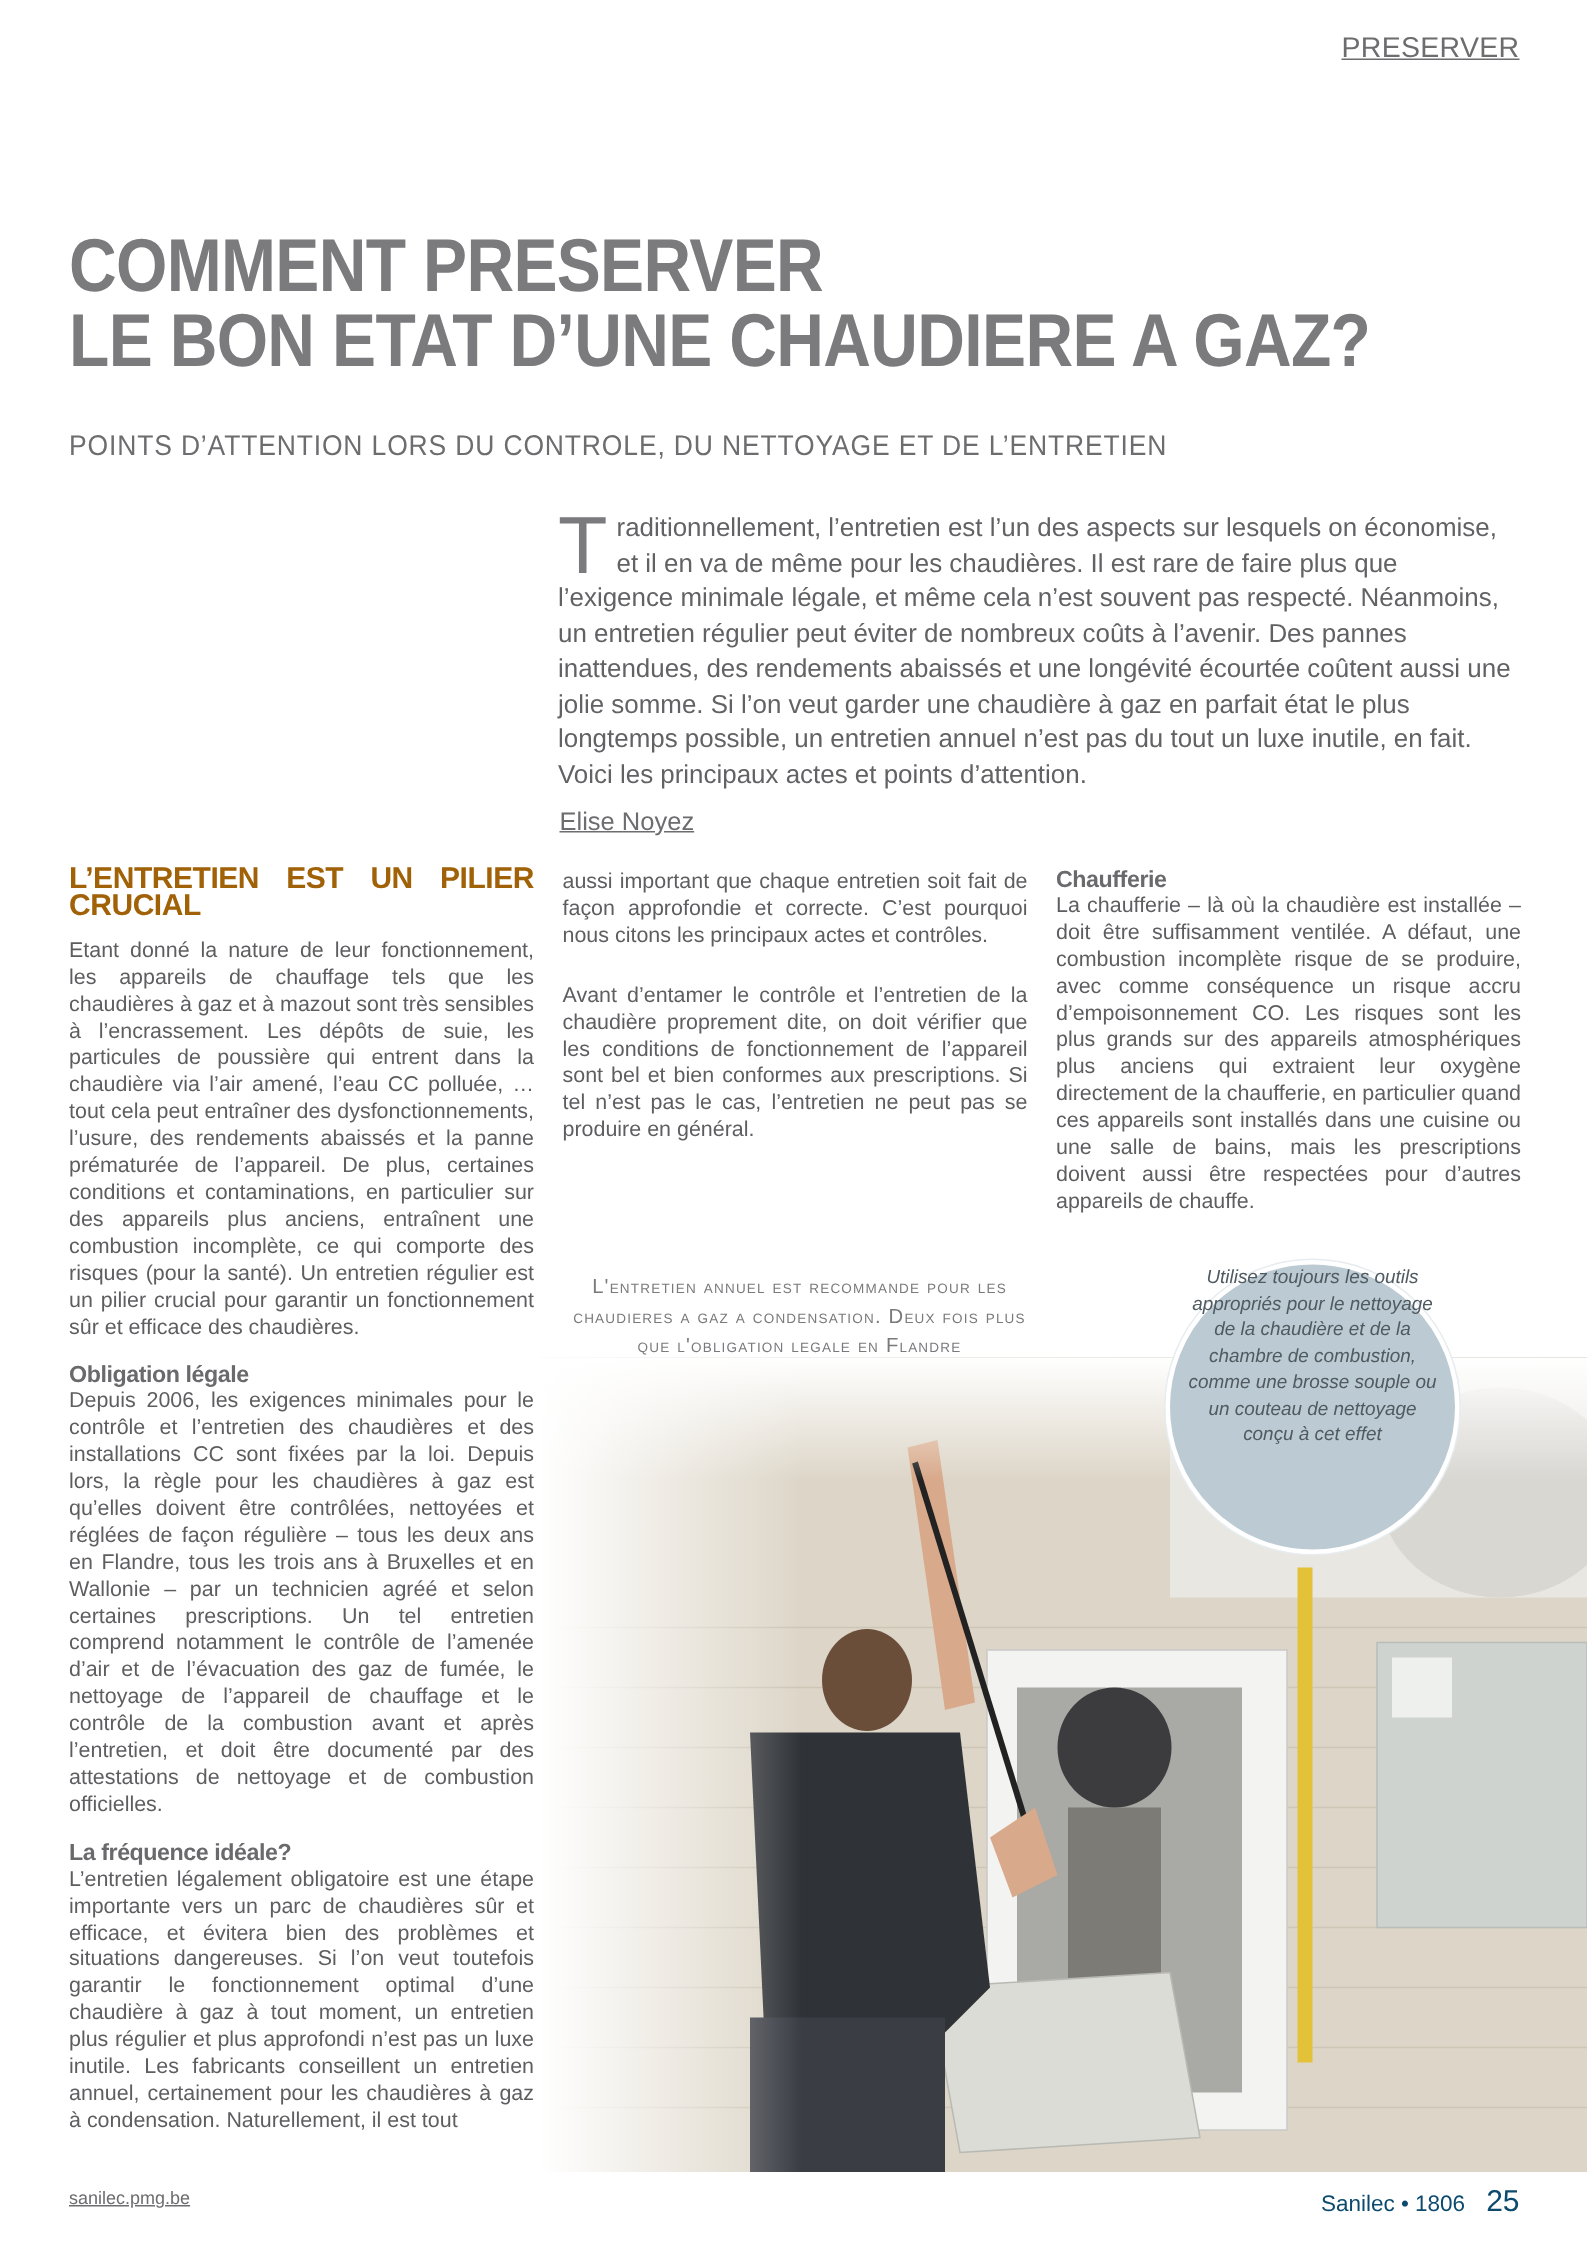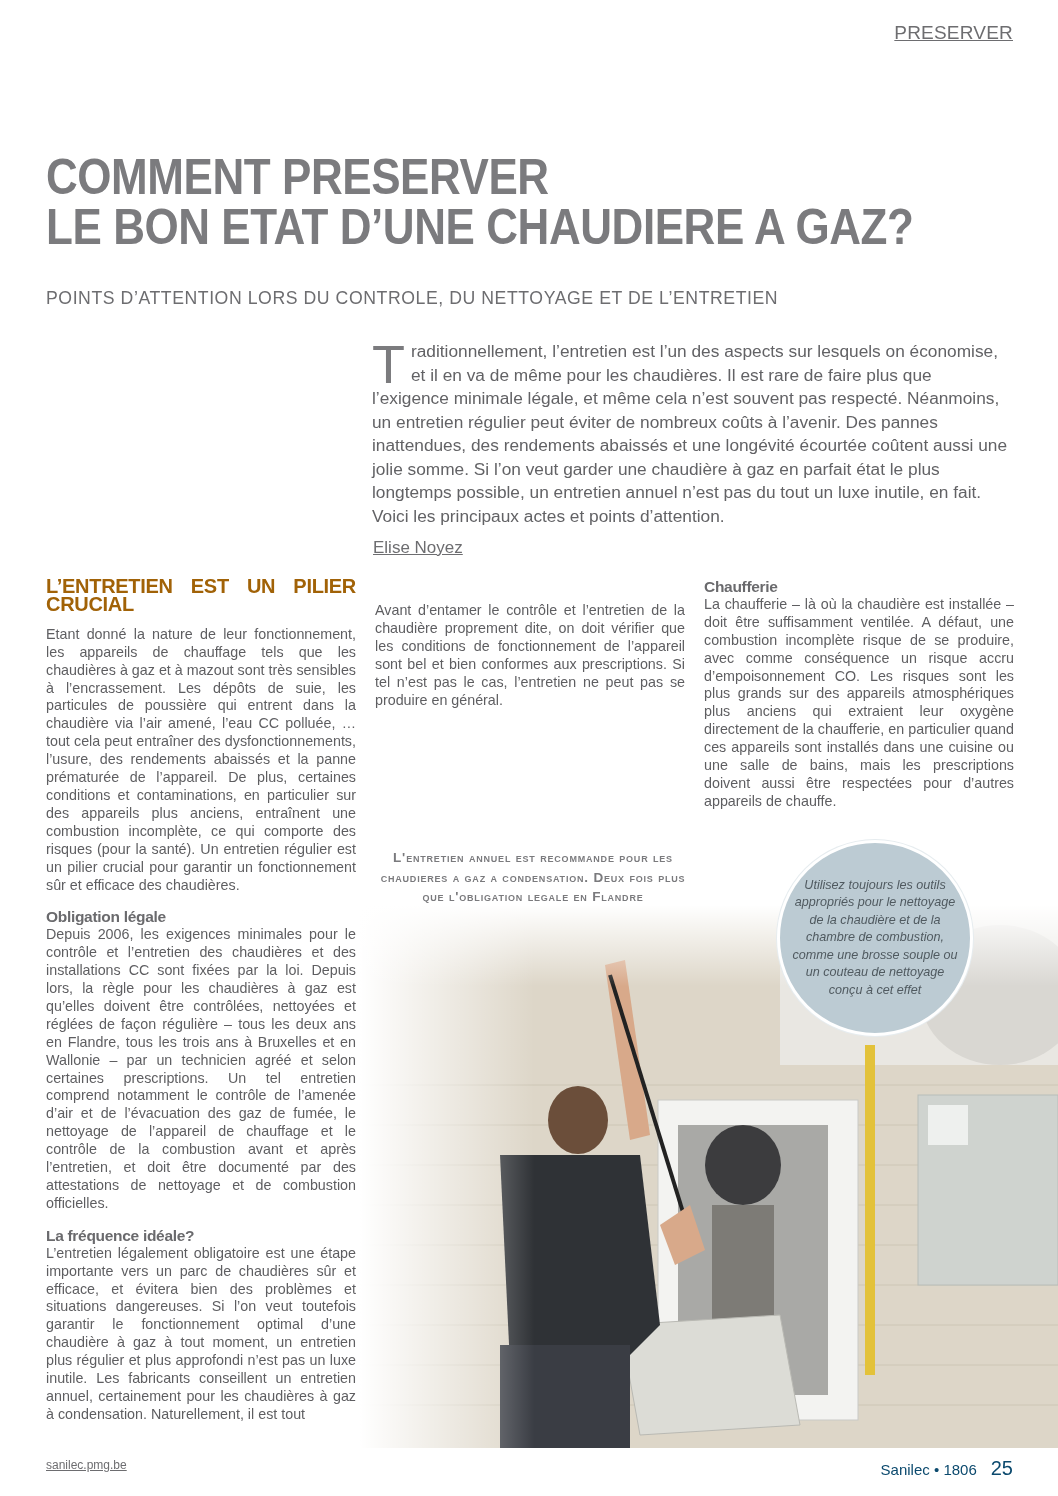--- a/index.html
+++ b/index.html
@@ -16,22 +16,22 @@
   .col { width: 310px; font-size: 14.3px; line-height: 17.9px; text-align: justify; color: #5e5e61; }
   .col p { margin: 0; }
   .col h3 { margin: 0 0 12px 0; font-size: 20px; font-weight: bold; color: #a16207; letter-spacing: -0.3px; }
   .col h4 { margin: 0; font-size: 15.5px; font-weight: bold; color: #6a6a6d; letter-spacing: -0.3px; }
   .col .gap { height: 14px; }
   .col1 { left: 46px; top: 578px; }
   .col2 { left: 375px; top: 580px; }
   .col3 { left: 704px; top: 578px; }
   .photo { left: 360px; top: 905px; width: 698px; height: 543px; overflow: hidden;
            background: linear-gradient(90deg, #ffffff 0%, #f2f1ee 12%, #e4e1da 30%, #d8d3c8 55%, #cfc9bc 75%, #c9c2b3 100%); }
-  .pullquote { left: 378px; top: 848px; width: 310px; text-align: center; font-size: 13.5px; line-height: 19.5px; font-weight: bold; color: #7a7a7d; font-variant: small-caps; letter-spacing: 0.8px; }
-  .bubble { left: 777px; top: 840px; width: 190px; height: 190px; border-radius: 50%; background: #bccbd3; border: 3px solid #ffffff; box-shadow: 0 0 0 1px #e6ecef; display: flex; align-items: center; justify-content: center; text-align: center; z-index: 3; }
+  .pullquote { left: 378px; top: 848px; width: 310px; text-align: center; font-size: 13.5px; line-height: 19.5px; font-weight: normal; color: #7a7a7d; font-variant: small-caps; letter-spacing: 0.8px; }
+  .bubble { left: 777px; top: 840px; width: 190px; height: 190px; border-radius: 50%; background: #bccbd3; border: 3px solid #ffffff; box-shadow: 0 0 0 1px #e6ecef; display: flex; justify-content: center; text-align: center; z-index: 3; }
   .bubble span { font-style: italic; font-size: 12.6px; line-height: 17.5px; color: #505a60; padding: 0 10px; }
   .footer-link { left: 46px; top: 1458px; font-size: 12px; color: #6d6d70; text-decoration: underline; }
   .footer-right { right: 45px; top: 1457px; display: flex; align-items: baseline; gap: 14px; color: #0c4a6e; }
   .footer-right .mag { font-size: 15px; }
   .footer-right .pagenum { font-size: 20px; }
 </style>
 </head>
 <body>
 
 <div class="abs section-tag">PRESERVER</div>
@@ -106,20 +106,21 @@
   <p>Etant donné la nature de leur fonctionnement, les appareils de chauffage tels que les chaudières à gaz et à mazout sont très sensibles à l’encrassement. Les dépôts de suie, les particules de poussière qui entrent dans la chaudière via l’air amené, l’eau CC polluée, … tout cela peut entraîner des dysfonctionnements, l’usure, des rendements abaissés et la panne prématurée de l’appareil. De plus, certaines conditions et contaminations, en particulier sur des appareils plus anciens, entraînent une combustion incomplète, ce qui comporte des risques (pour la santé). Un entretien régulier est un pilier crucial pour garantir un fonctionnement sûr et efficace des chaudières.</p>
   <div class="gap"></div>
   <h4>Obligation légale</h4>
   <p>Depuis 2006, les exigences minimales pour le contrôle et l’entretien des chaudières et des installations CC sont fixées par la loi. Depuis lors, la règle pour les chaudières à gaz est qu’elles doivent être contrôlées, nettoyées et réglées de façon régulière – tous les deux ans en Flandre, tous les trois ans à Bruxelles et en Wallonie – par un technicien agréé et selon certaines prescriptions. Un tel entretien comprend notamment le contrôle de l’amenée d’air et de l’évacuation des gaz de fumée, le nettoyage de l’appareil de chauffage et le contrôle de la combustion avant et après l’entretien, et doit être documenté par des attestations de nettoyage et de combustion officielles.</p>
   <div class="gap"></div>
   <h4>La fréquence idéale?</h4>
   <p>L’entretien légalement obligatoire est une étape importante vers un parc de chaudières sûr et efficace, et évitera bien des problèmes et situations dangereuses. Si l’on veut toutefois garantir le fonctionnement optimal d’une chaudière à gaz à tout moment, un entretien plus régulier et plus approfondi n’est pas un luxe inutile. Les fabricants conseillent un entretien annuel, certainement pour les chaudières à gaz à condensation. Naturellement, il est tout</p>
 </div>
 
 <div class="abs col col2">
+  <p>aussi important que chaque entretien soit fait de façon approfondie et correcte. C’est pourquoi nous citons les principaux actes et contrôles.</p>
   <div class="gap" style="height:22px"></div>
   <p>Avant d’entamer le contrôle et l’entretien de la chaudière proprement dite, on doit vérifier que les conditions de fonctionnement de l’appareil sont bel et bien conformes aux prescriptions. Si tel n’est pas le cas, l’entretien ne peut pas se produire en général.</p>
 </div>
 
 <div class="abs col col3">
   <h4>Chaufferie</h4>
   <p>La chaufferie – là où la chaudière est installée – doit être suffisamment ventilée. A défaut, une combustion incomplète risque de se produire, avec comme conséquence un risque accru d’empoisonnement CO. Les risques sont les plus grands sur des appareils atmosphériques plus anciens qui extraient leur oxygène directement de la chaufferie, en particulier quand ces appareils sont installés dans une cuisine ou une salle de bains, mais les prescriptions doivent aussi être respectées pour d’autres appareils de chauffe.</p>
 </div>
 
 <div class="abs pullquote">L'entretien annuel est recommande pour les chaudieres a gaz a condensation. Deux fois plus que l'obligation legale en Flandre</div>

